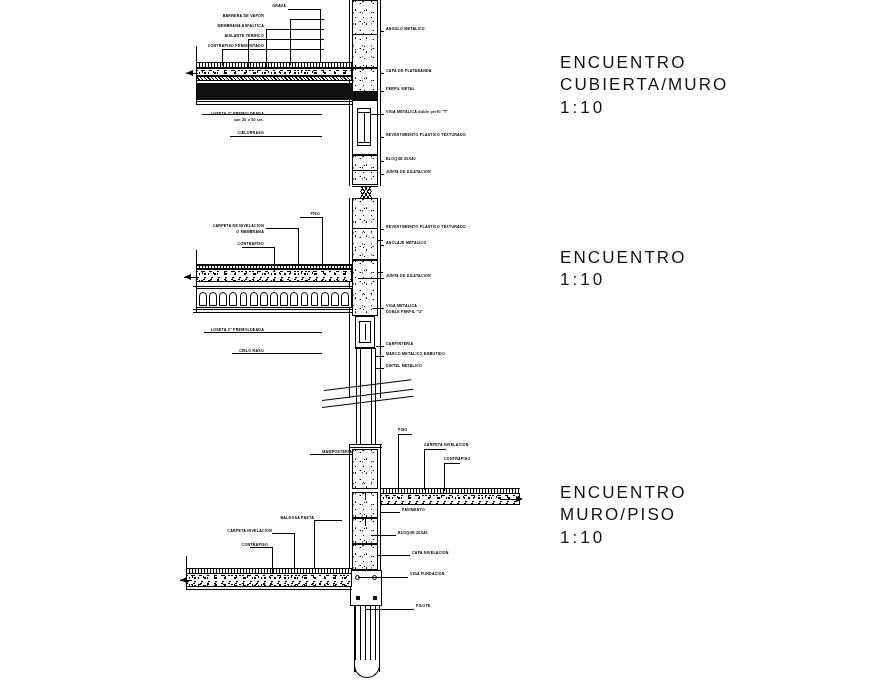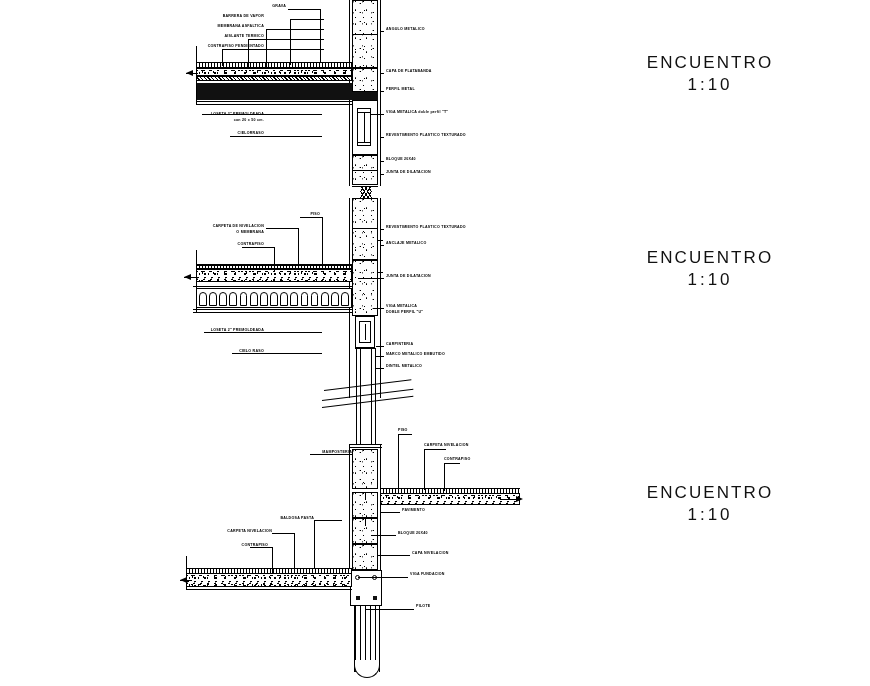--- a/index.html
+++ b/index.html
@@ -2,21 +2,21 @@
 <html><head>
 <meta charset="utf-8">
 <style>
   html,body{margin:0;padding:0;background:#ffffff;}
   body{width:870px;height:686px;position:relative;overflow:hidden;
        font-family:"Liberation Sans",sans-serif;color:#000;}
 
   #canvas{position:absolute;left:0;top:0;width:870px;height:686px;}
 
   
-  .title-block{position:absolute;text-align:center;line-height:1.32;}
+  .title-block{position:absolute;text-align:left;line-height:1.32;}
   .title-line{display:block;font-family:"Liberation Sans",sans-serif;
               font-size:17px;font-weight:400;letter-spacing:2.1px;
               text-transform:uppercase;color:#111;white-space:nowrap;}
   .title-scale{display:block;font-size:17px;letter-spacing:3px;color:#111;}
 
   #tb1{left:560px;top:52px;width:300px;}
   #tb2{left:560px;top:247px;width:300px;}
   #tb3{left:560px;top:482px;width:300px;}
 
   
@@ -79,30 +79,32 @@
 
   .diag{position:absolute;height:1px;background:#000;transform-origin:left center;}
 </style>
 </head>
 <body>
 
 <div id="canvas">
 
   <div class="title-block" id="tb1">
     <span class="title-line">Encuentro</span>
+    <span class="title-line">cubierta/muro</span>
     <span class="title-scale">1:10</span>
   </div>
 
   <div class="title-block" id="tb2">
     <span class="title-line">Encuentro</span>
     <span class="title-scale">1:10</span>
   </div>
 
   <div class="title-block" id="tb3">
     <span class="title-line">Encuentro</span>
+    <span class="title-line">muro/piso</span>
     <span class="title-scale">1:10</span>
   </div>
 
   <div class="stipple" style="left:352px;top:0px;width:26px;height:68px;"></div>
   <div class="outline" style="left:352px;top:0px;width:26px;height:68px;"></div>
   <div class="ln hln" style="left:352px;top:34px;width:26px;"></div>
 
   <div class="stipple" style="left:352px;top:68px;width:26px;height:24px;"></div>
   <div class="outline" style="left:352px;top:68px;width:26px;height:24px;"></div>
 

